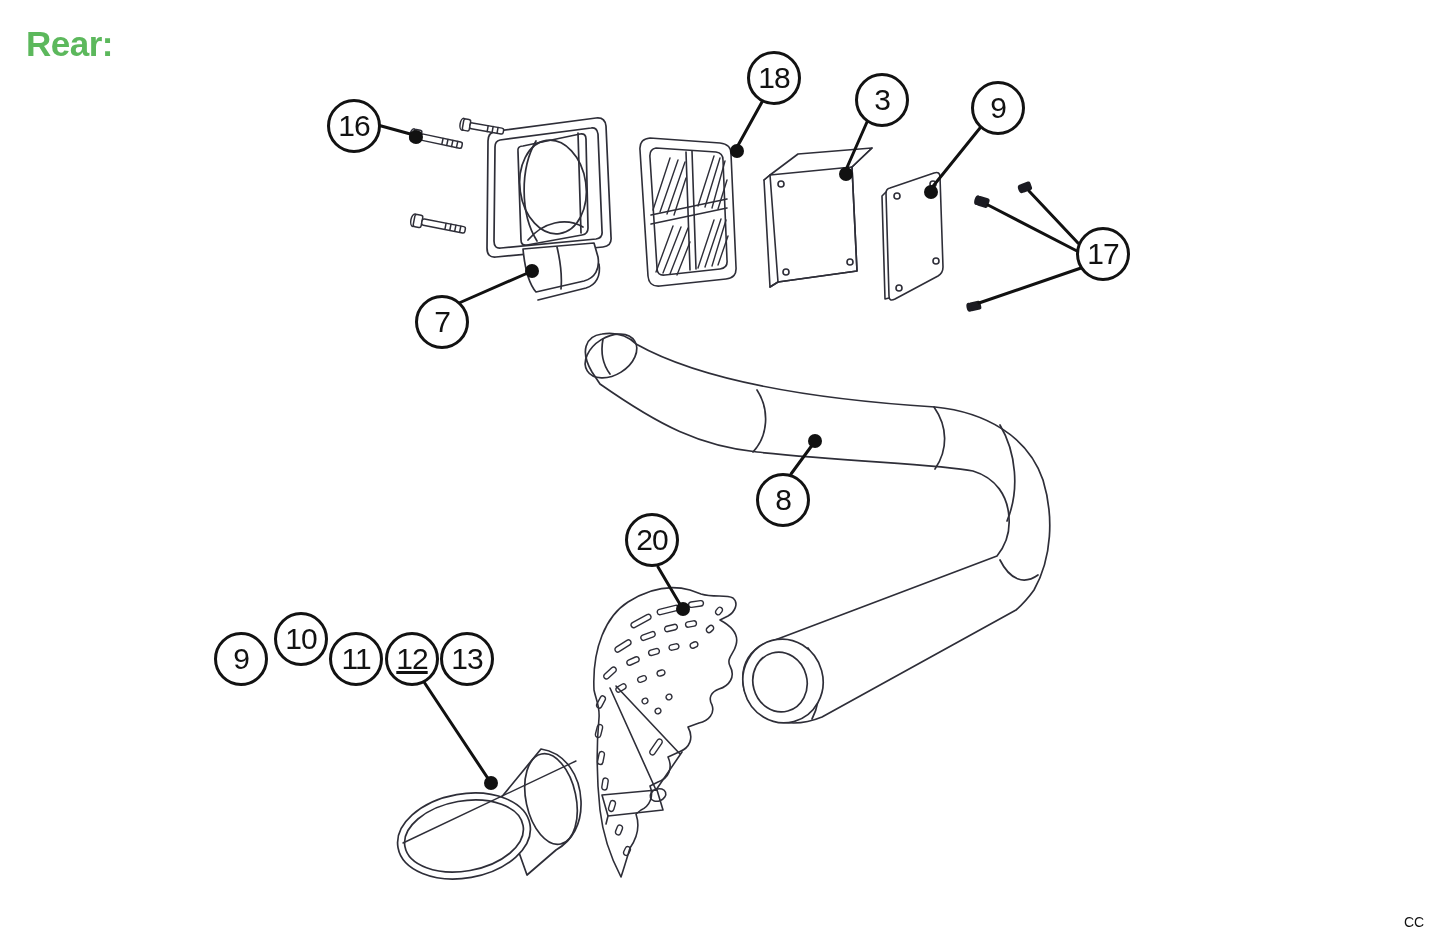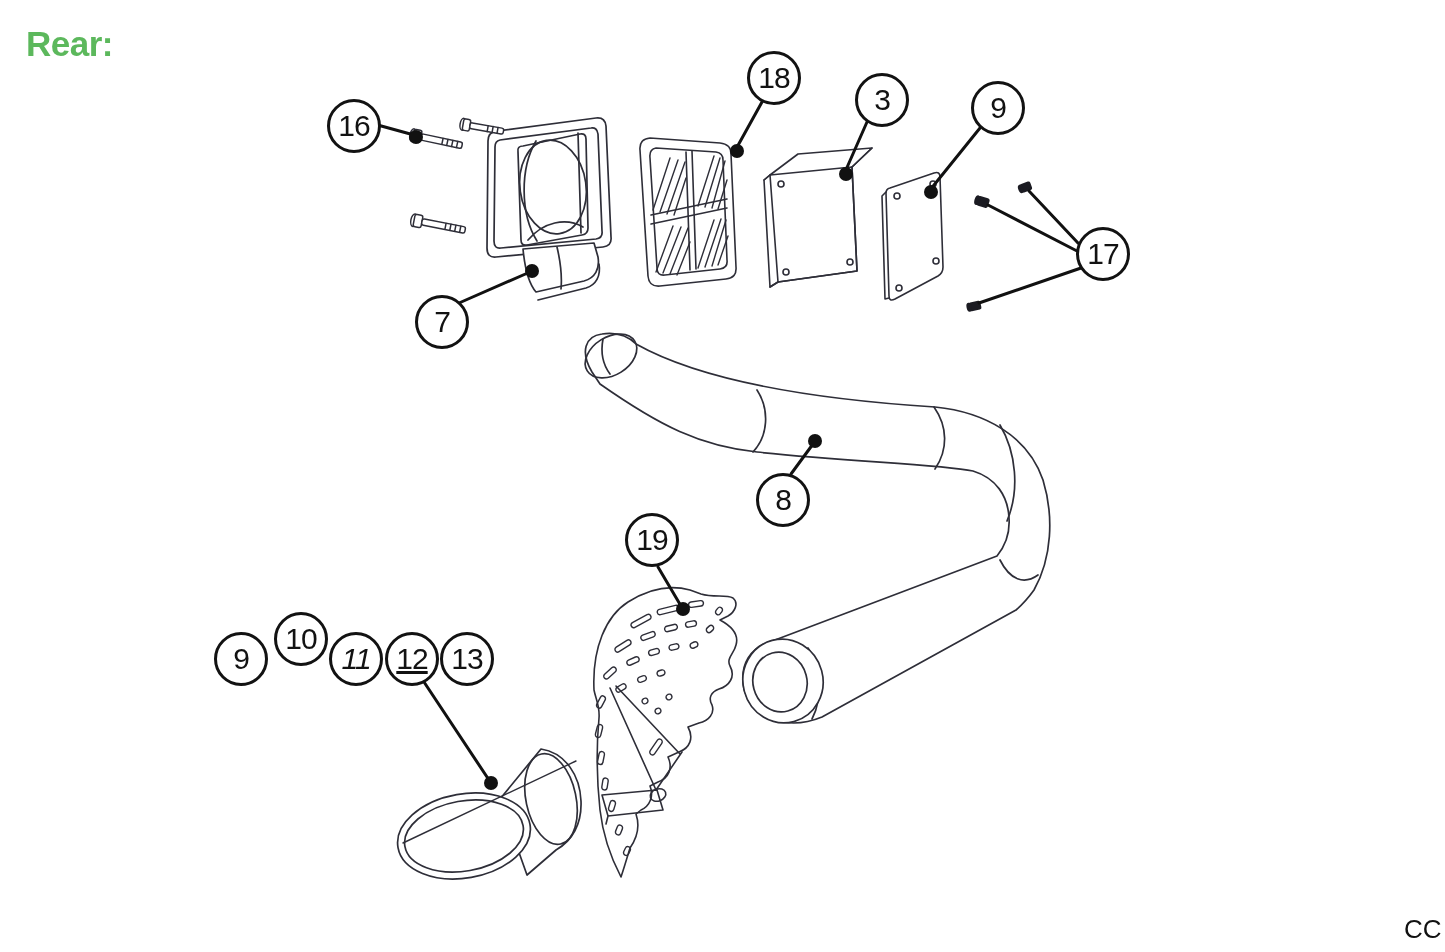--- a/index.html
+++ b/index.html
@@ -17,21 +17,21 @@
     top: 24px;
     font-size: 35px;
     font-weight: bold;
     letter-spacing: -0.5px;
     color: #5CB85C;
   }
   .corner-mark {
     position: absolute;
     left: 1404px;
     top: 914px;
-    font-size: 26px;
+    font-size: 14px;
     color: #111111;
   }
   .diagram-svg {
     position: absolute;
     left: 0; top: 0;
     width: 1445px;
     height: 952px;
   }
   .callout {
     position: absolute;
@@ -285,21 +285,21 @@
     </g>
   </svg>
 
   <div class="callout" style="left:327px; top:99px;">16</div>
   <div class="callout" style="left:415px; top:295px;">7</div>
   <div class="callout" style="left:747px; top:51px;">18</div>
   <div class="callout" style="left:855px; top:73px;">3</div>
   <div class="callout" style="left:971px; top:81px;">9</div>
   <div class="callout" style="left:1076px; top:227px;text-align:right;">17</div>
   <div class="callout" style="left:756px; top:473px;">8</div>
-  <div class="callout" style="left:625px; top:513px;">19</div>
+  <div class="callout" style="left:625px; top:513px;">20</div>
   <div class="callout" style="left:214px; top:632px;">9</div>
   <div class="callout" style="left:274px; top:612px;">10</div>
-  <div class="callout" style="left:329px; top:632px;font-style:italic;">11</div>
+  <div class="callout" style="left:329px; top:632px;">11</div>
   <div class="callout" style="left:385px; top:632px;text-decoration:underline;">12</div>
   <div class="callout" style="left:440px; top:632px;">13</div>
 
   <div class="corner-mark">CC</div>
 </div>
 
 </body></html>

